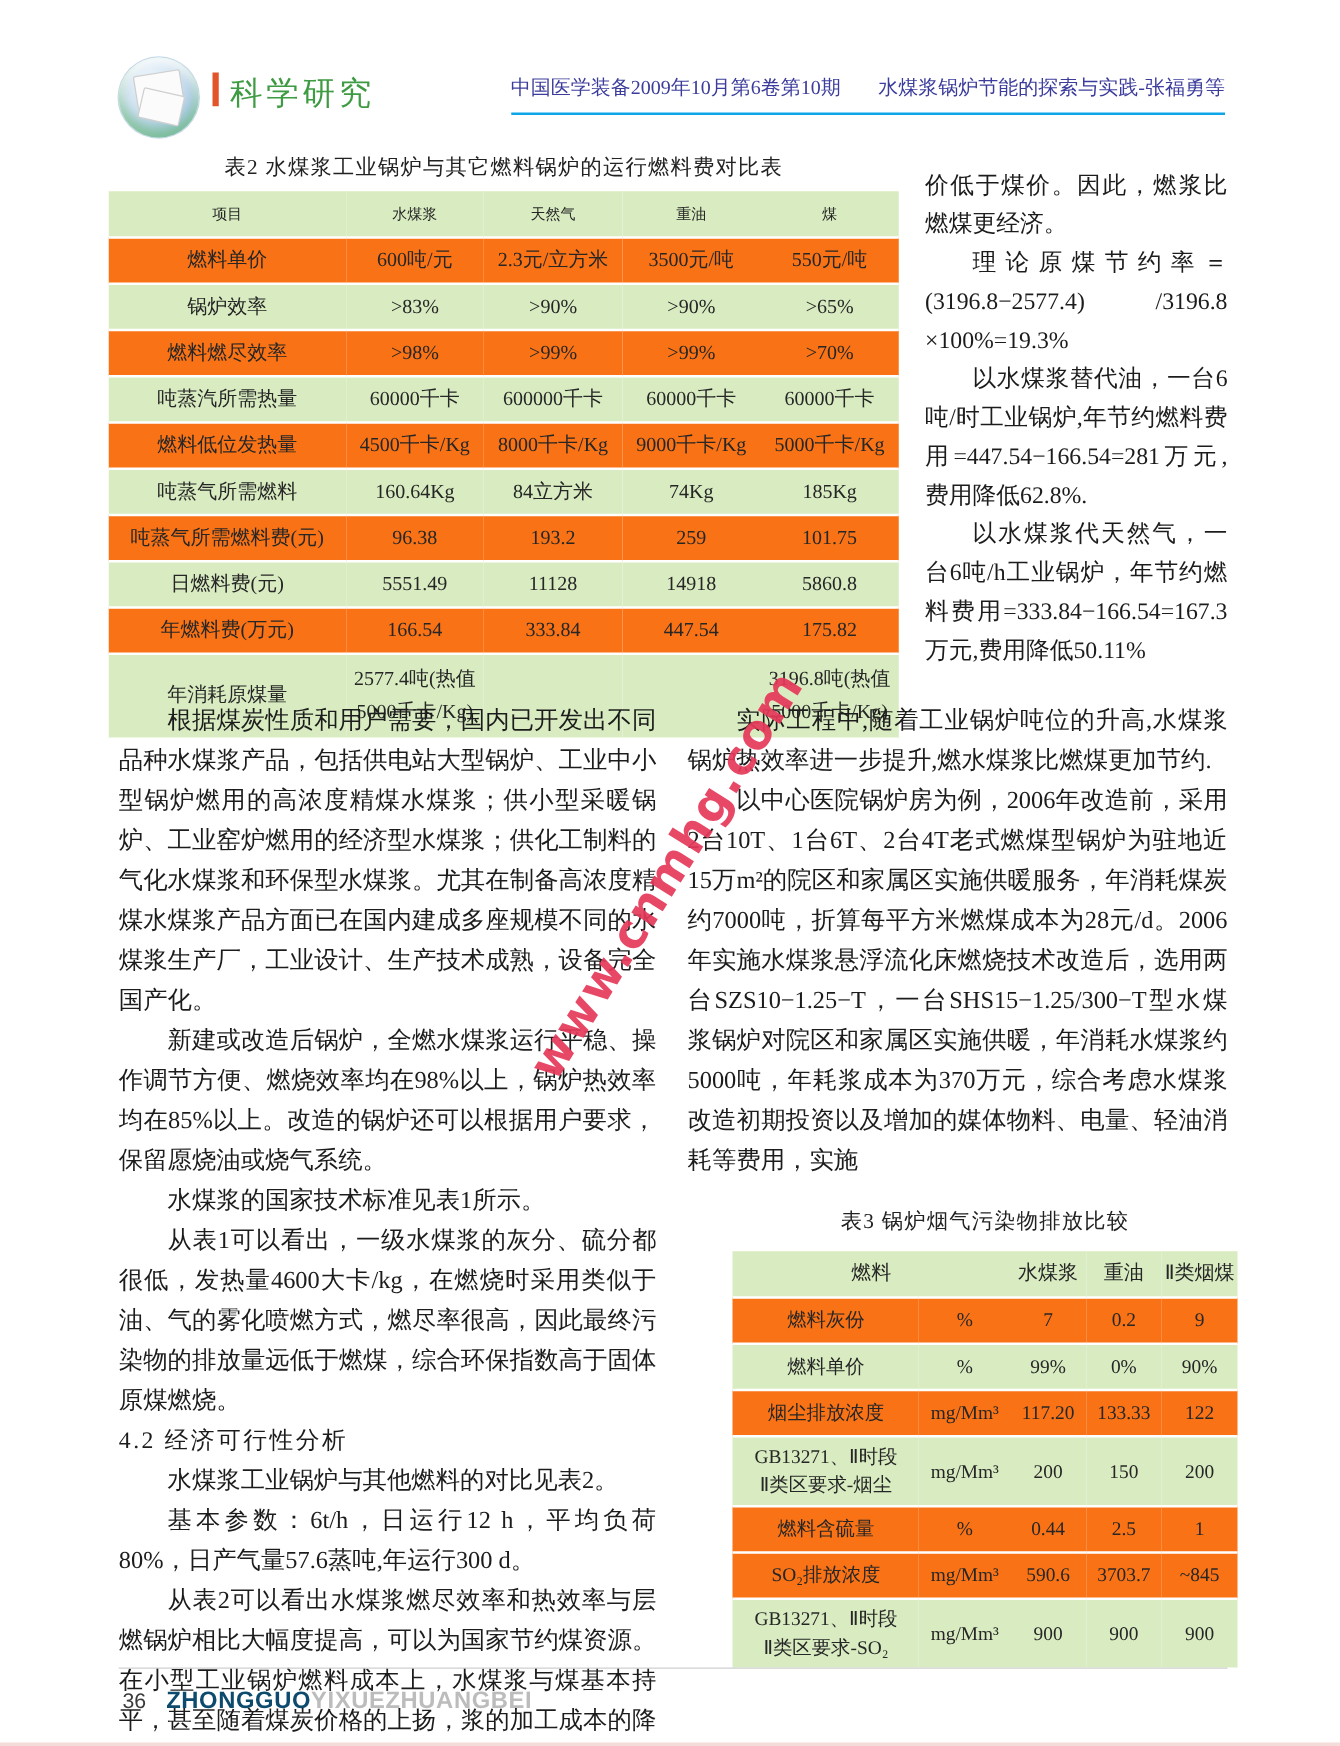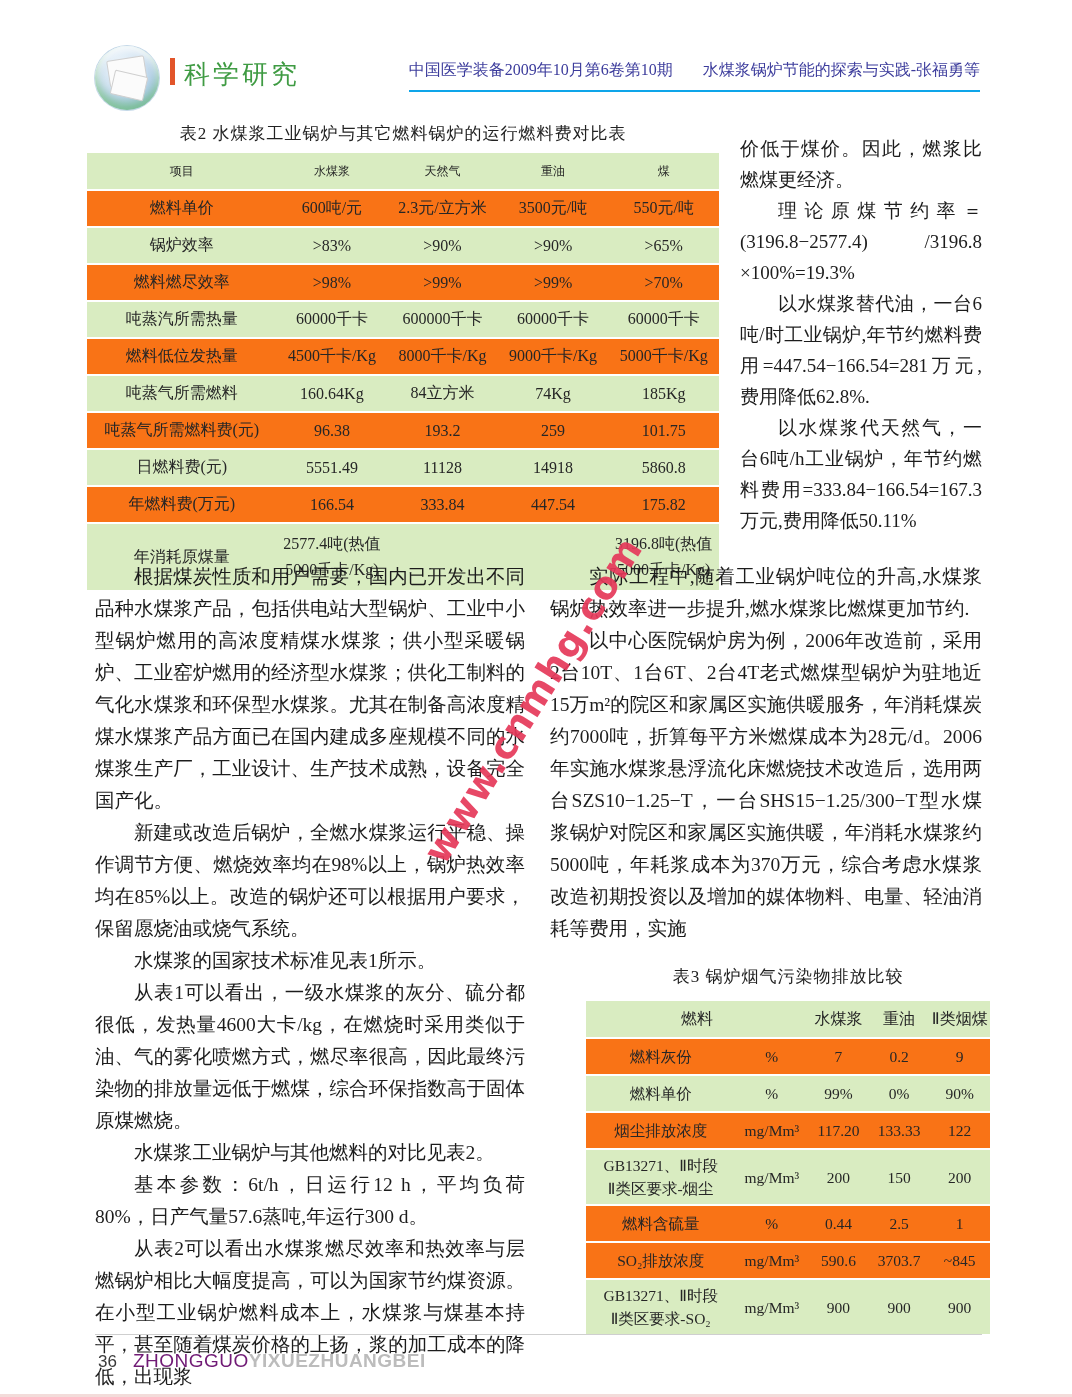--- a/index.html
+++ b/index.html
@@ -55,21 +55,21 @@
 
   
   .watermark{position:absolute;left:358px;top:702px;width:320px;text-align:center;
              font-family:"DejaVu Sans",sans-serif;font-weight:bold;font-size:38px;
              color:#e6395a;transform:rotate(-58deg);letter-spacing:1px;opacity:.92;}
 
   
   .footer-line{position:absolute;left:95px;top:1334px;width:887px;height:1px;background:#cfcfcf;}
   .footer{position:absolute;left:98px;top:1350px;font-family:"Liberation Sans",sans-serif;}
   .page-num{font-size:17px;color:#3a3a3a;margin-right:16px;}
-  .brand-red{color:#701a75;font-weight:normal;font-size:19px;letter-spacing:.5px;}
+  .brand-red{color:#0c4a6e;font-weight:bold;font-size:19px;letter-spacing:.5px;}
   .brand-gray{color:#bcbcbc;font-weight:bold;font-size:19px;letter-spacing:.5px;}
   .bottom-strip{position:absolute;left:0;bottom:0;width:100%;height:3px;background:#f3dcda;}
 </style>
 </head>
 <body>
 
 <div class="page">
 
   <div class="logo">
     <span class="doc doc1"></span>
@@ -180,20 +180,21 @@
     <p class="ind">理论原煤节约率＝(3196.8−2577.4) /3196.8 ×100%=19.3%</p>
     <p class="ind">以水煤浆替代油，一台6吨/时工业锅炉,年节约燃料费用=447.54−166.54=281万元,费用降低62.8%.</p>
     <p class="ind">以水煤浆代天然气，一台6吨/h工业锅炉，年节约燃料费用=333.84−166.54=167.3万元,费用降低50.11%</p>
   </div>
 
   <div class="col-left">
     <p class="body">根据煤炭性质和用户需要，国内已开发出不同品种水煤浆产品，包括供电站大型锅炉、工业中小型锅炉燃用的高浓度精煤水煤浆；供小型采暖锅炉、工业窑炉燃用的经济型水煤浆；供化工制料的气化水煤浆和环保型水煤浆。尤其在制备高浓度精煤水煤浆产品方面已在国内建成多座规模不同的水煤浆生产厂，工业设计、生产技术成熟，设备完全国产化。</p>
     <p class="body">新建或改造后锅炉，全燃水煤浆运行平稳、操作调节方便、燃烧效率均在98%以上，锅炉热效率均在85%以上。改造的锅炉还可以根据用户要求，保留愿烧油或烧气系统。</p>
     <p class="body">水煤浆的国家技术标准见表1所示。</p>
     <p class="body">从表1可以看出，一级水煤浆的灰分、硫分都很低，发热量4600大卡/kg，在燃烧时采用类似于油、气的雾化喷燃方式，燃尽率很高，因此最终污染物的排放量远低于燃煤，综合环保指数高于固体原煤燃烧。</p>
+    <p class="sec-heading">4.2 经济可行性分析</p>
     <p class="body">水煤浆工业锅炉与其他燃料的对比见表2。</p>
     <p class="body">基本参数：6t/h，日运行12 h，平均负荷80%，日产气量57.6蒸吨,年运行300 d。</p>
     <p class="body">从表2可以看出水煤浆燃尽效率和热效率与层燃锅炉相比大幅度提高，可以为国家节约煤资源。在小型工业锅炉燃料成本上，水煤浆与煤基本持平，甚至随着煤炭价格的上扬，浆的加工成本的降低，出现浆</p>
   </div>
 
   <div class="col-right">
     <p class="body">实际工程中,随着工业锅炉吨位的升高,水煤浆锅炉热效率进一步提升,燃水煤浆比燃煤更加节约.</p>
     <p class="body">以中心医院锅炉房为例，2006年改造前，采用2台10T、1台6T、2台4T老式燃煤型锅炉为驻地近15万m²的院区和家属区实施供暖服务，年消耗煤炭约7000吨，折算每平方米燃煤成本为28元/d。2006年实施水煤浆悬浮流化床燃烧技术改造后，选用两台SZS10−1.25−T，一台SHS15−1.25/300−T型水煤浆锅炉对院区和家属区实施供暖，年消耗水煤浆约5000吨，年耗浆成本为370万元，综合考虑水煤浆改造初期投资以及增加的媒体物料、电量、轻油消耗等费用，实施</p>
 
     <div class="table3-wrap">

